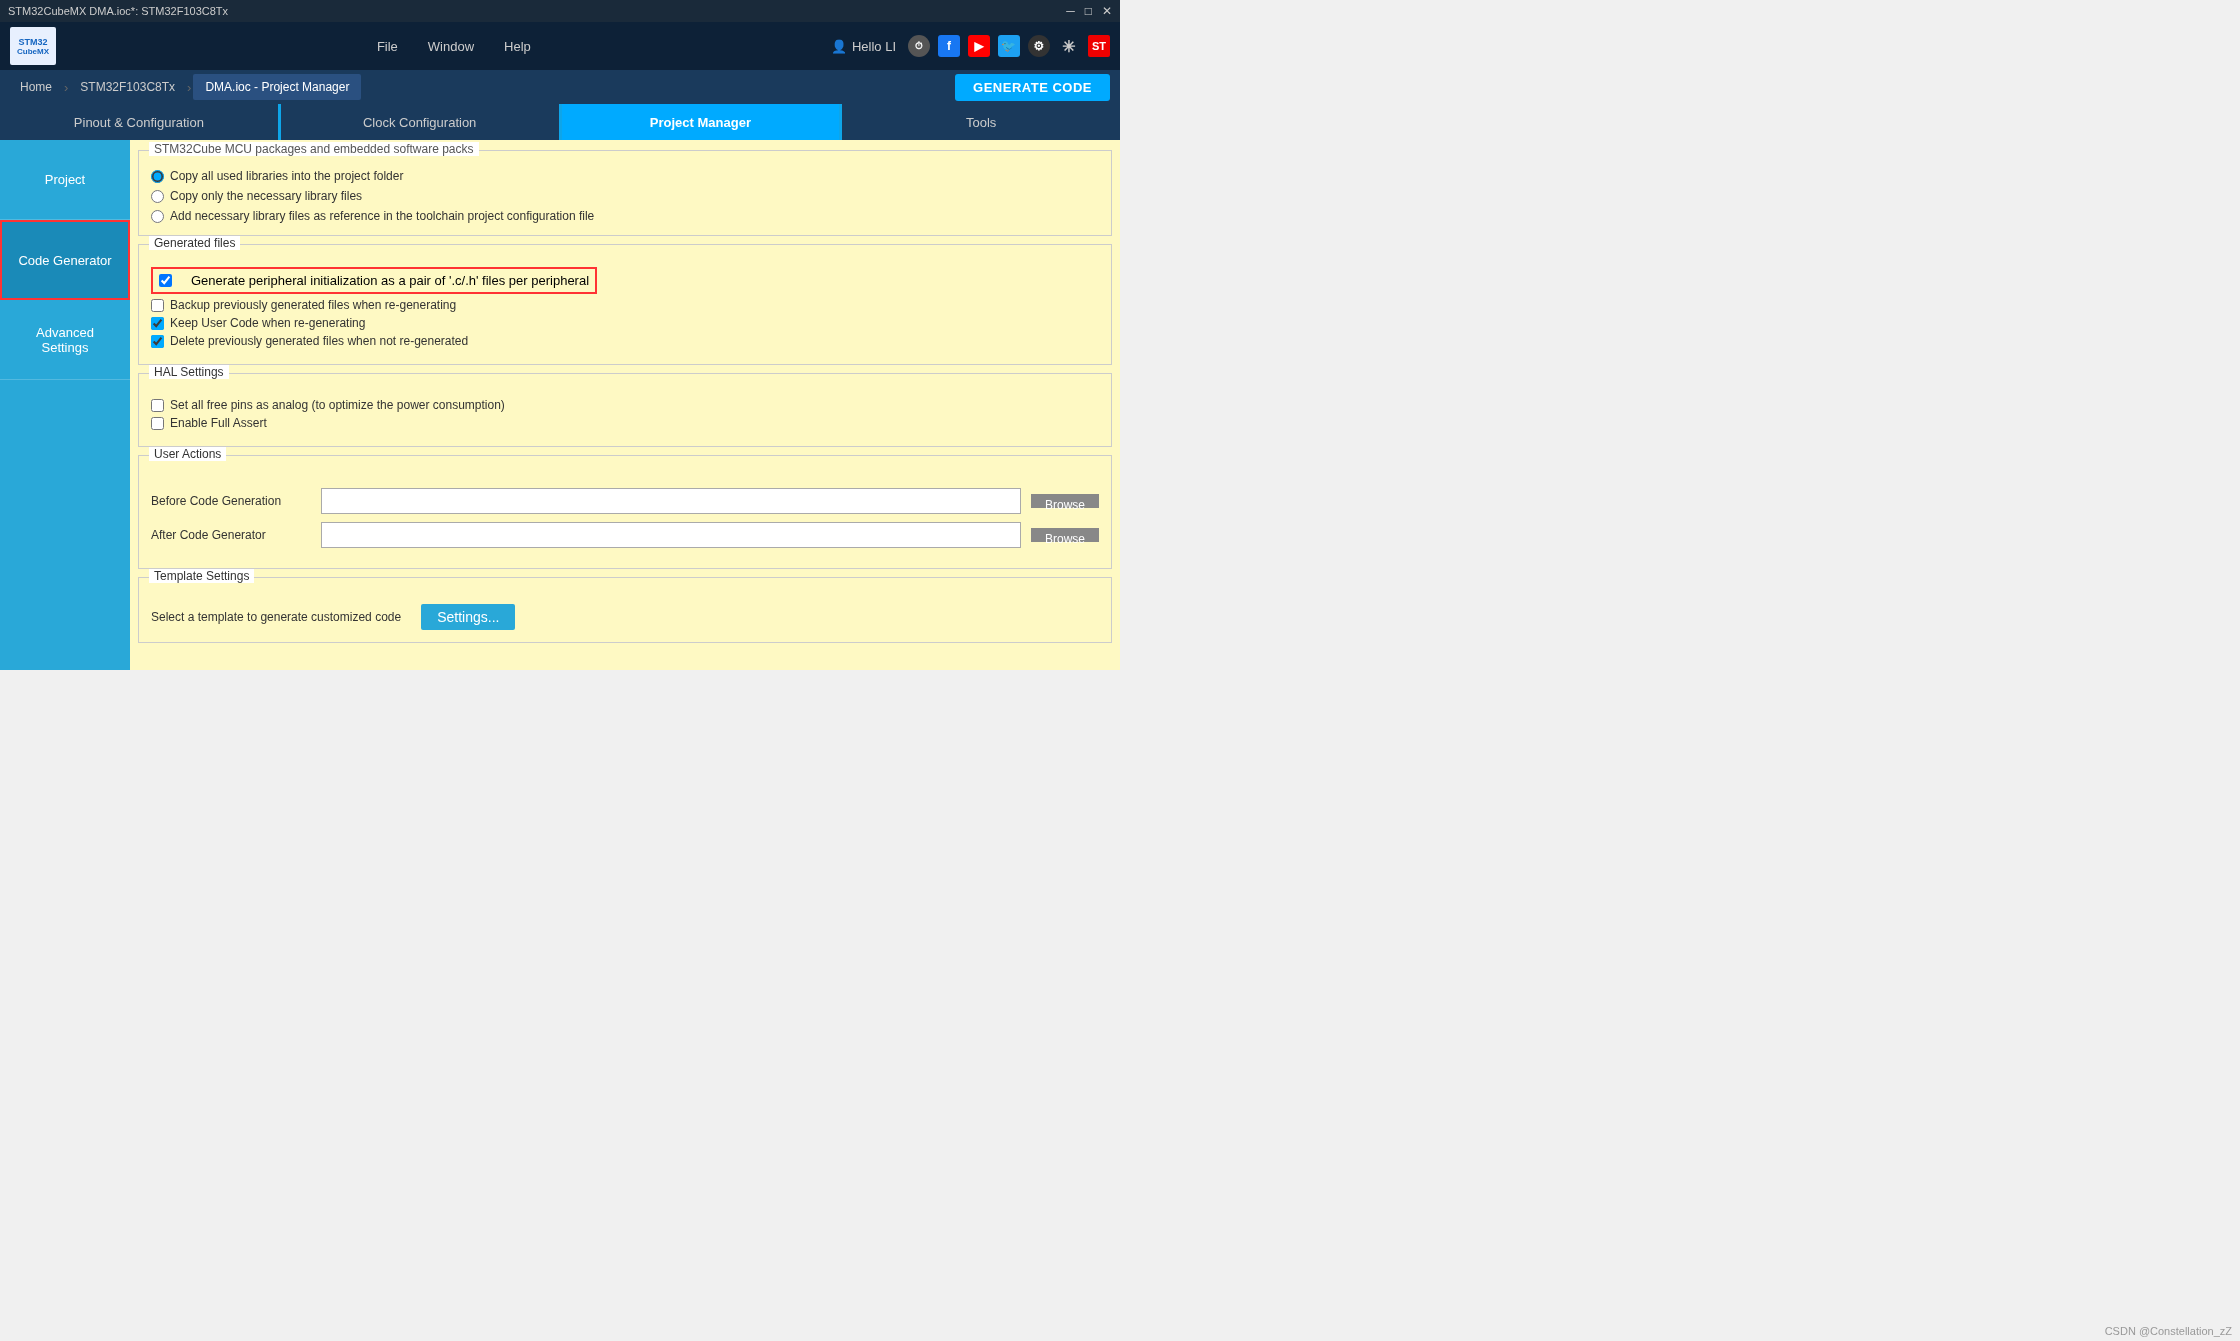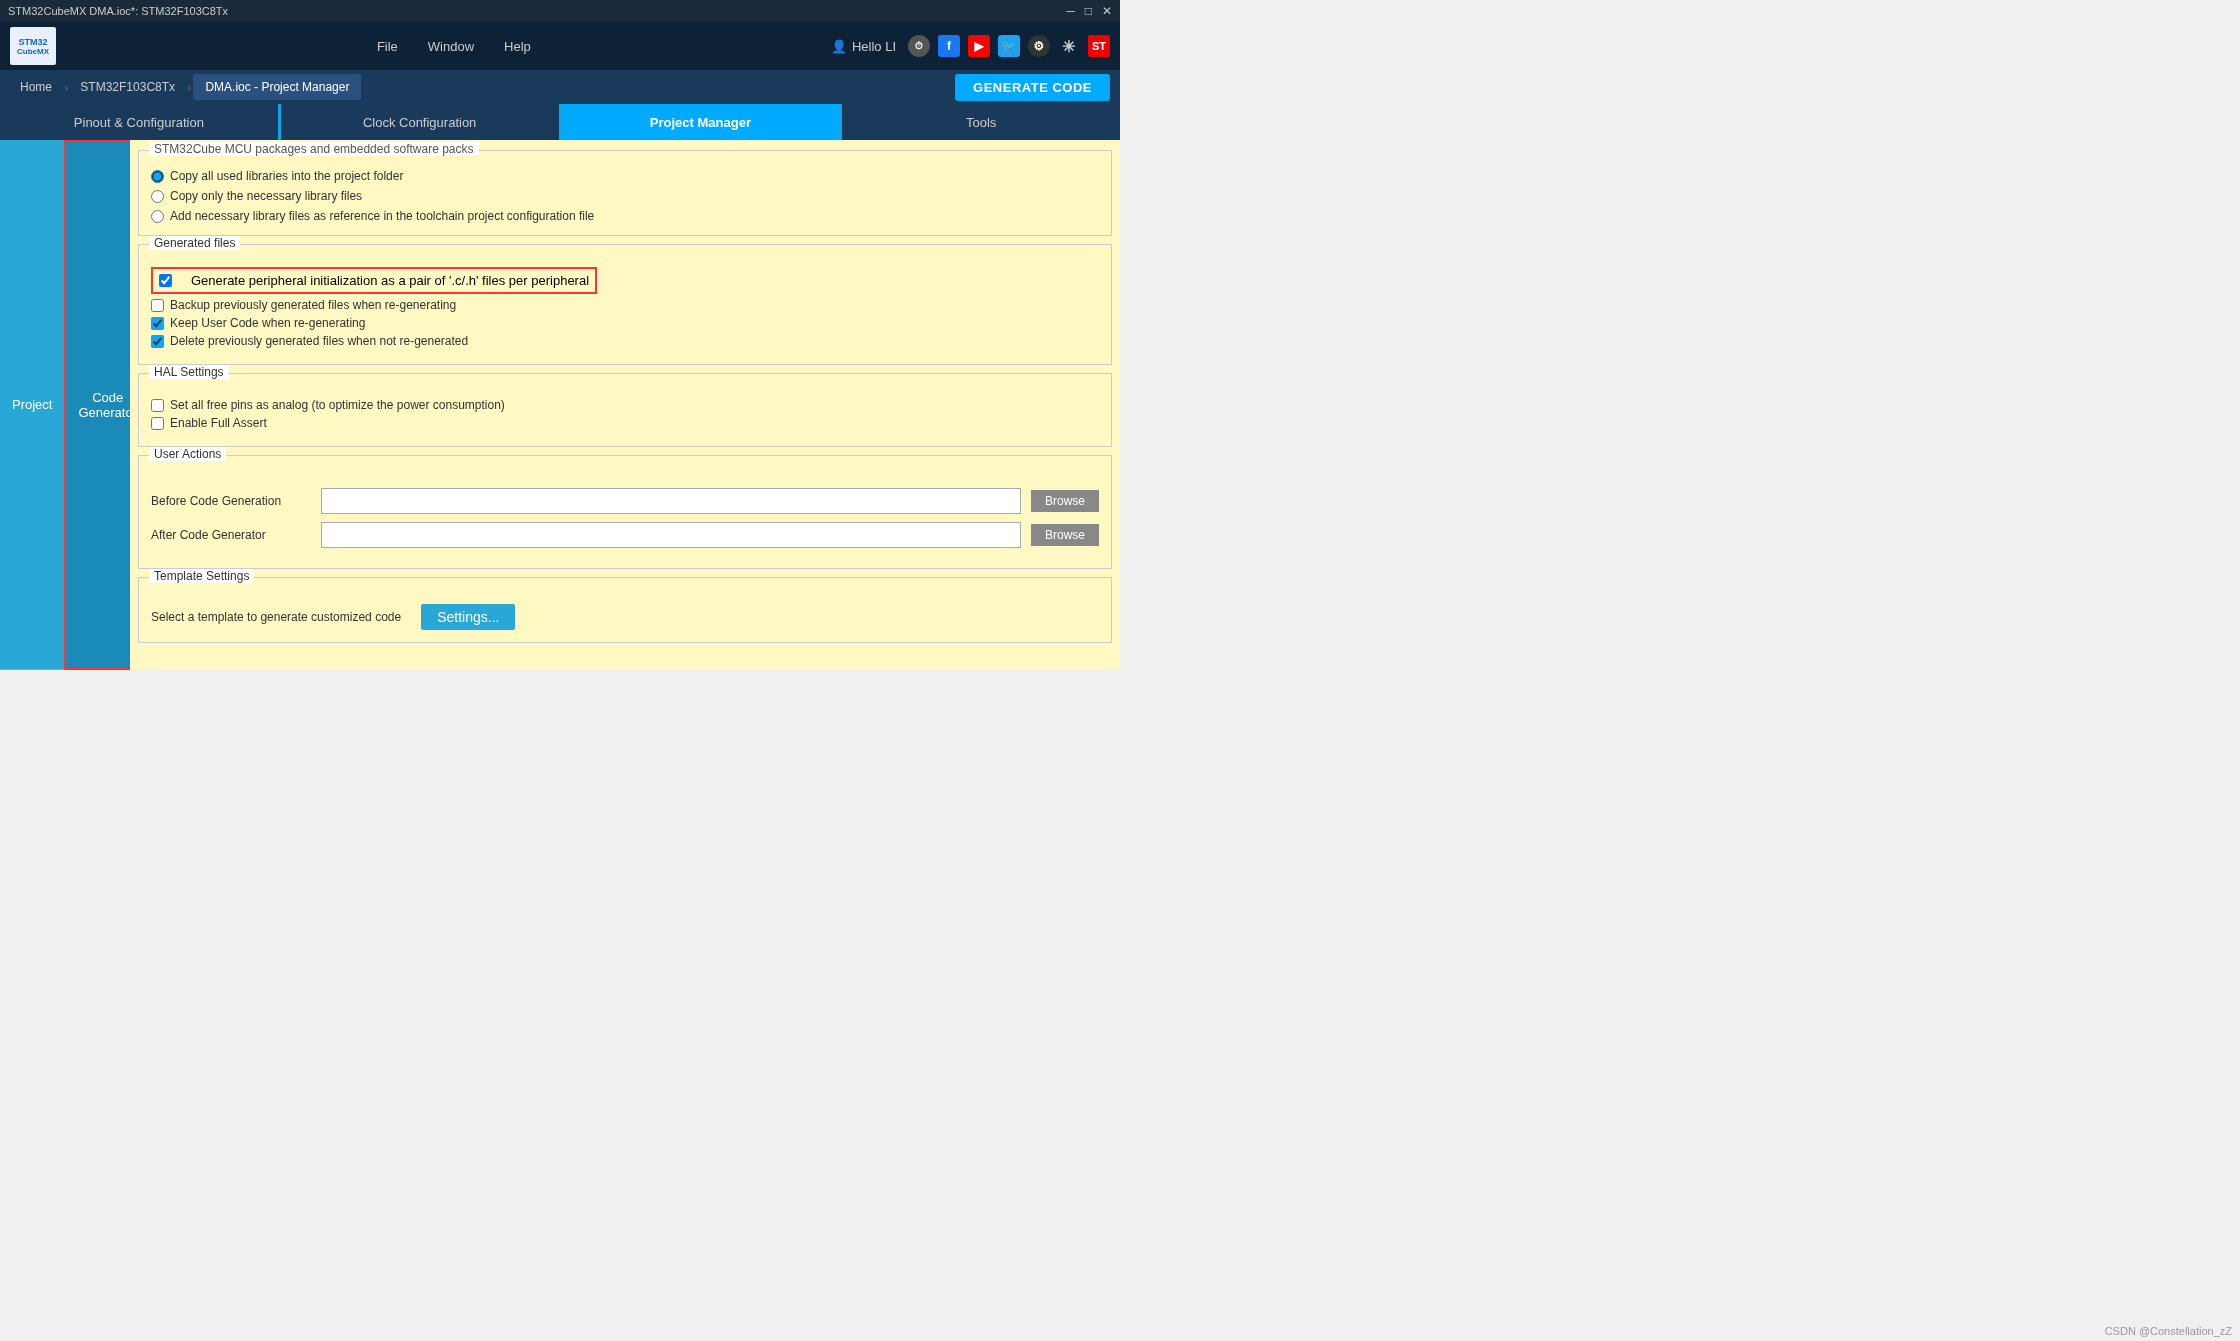--- a/index.html
+++ b/index.html
@@ -109,21 +109,21 @@
       display: flex;
       height: calc(670px - 22px - 48px - 34px - 36px);
       background: #f0f0f0;
     }
 
     
     .sidebar {
       width: 130px;
       background: #29a8d8;
       display: flex;
-      flex-direction: row;
+      flex-direction: column;
     }
     .sidebar-item {
       padding: 18px 12px;
       color: white;
       font-size: 13px;
       cursor: pointer;
       text-align: center;
       border-bottom: 1px solid rgba(255,255,255,0.2);
       min-height: 80px;
       display: flex;
@@ -191,21 +191,21 @@
       background: white;
       outline: none;
     }
     .browse-btn {
       background: #888;
       color: white;
       border: none;
       padding: 4px 14px;
       font-size: 12px;
       cursor: pointer;
-      height: 22px;
+      height: 14px;
     }
 
     .template-section { padding-top: 8px; }
     .template-row {
       display: flex;
       align-items: center;
       gap: 20px;
       margin-top: 6px;
     }
     .settings-btn {

